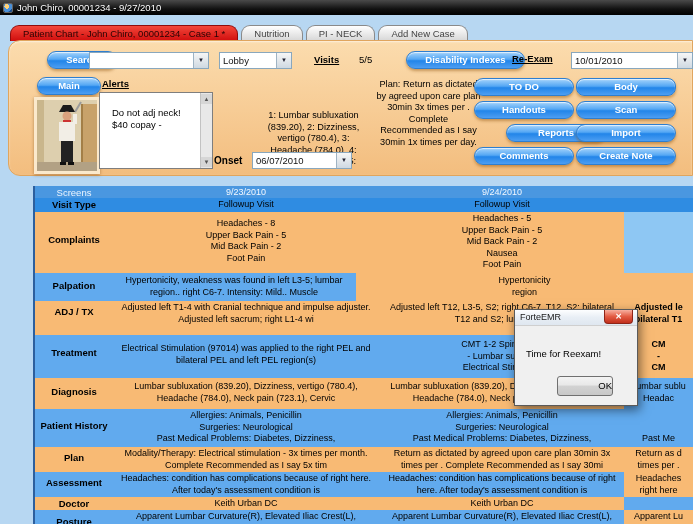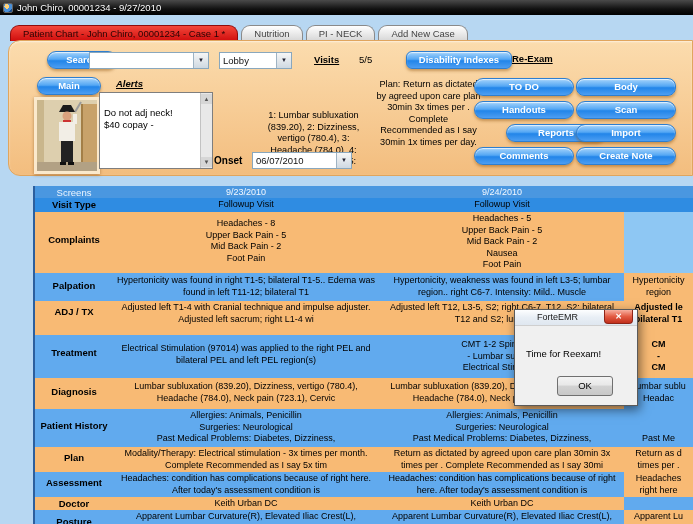--- a/index.html
+++ b/index.html
@@ -35,21 +35,21 @@
   .combo .dd { position:absolute; right:0; top:0; bottom:0; width:15px; text-align:center;
     background:linear-gradient(#f6f6f6,#cfd9e2); border-left:1px solid #9fb3c3;
     font-size:6px; line-height:15px; color:#223; }
   .ulabel { position:absolute; font-size:9.5px; font-weight:bold; color:#000;
     text-decoration:underline; }
   .plain { position:absolute; font-size:9.5px; color:#000; }
   .txtblock { position:absolute; font-size:9.2px; line-height:11.5px; color:#000;
     text-align:center; white-space:pre-line; }
   .alerts { position:absolute; left:90px; top:51px; width:114px; height:77px;
     background:#fff; border:1px solid #7e7e7e; font-size:9.5px; line-height:12px;
-    padding:2px 14px 2px 4px; white-space:pre-line; cursor:text; }
+    padding:2px 14px 2px 12px; white-space:pre-line; cursor:text; }
   .alerts .sb { position:absolute; right:0; top:0; bottom:0; width:12px; background:#e8e8e8;
     border-left:1px solid #c2c2c2; font-size:6px; color:#555; text-align:center; cursor:pointer; }
   .alerts .sb .up { position:absolute; top:1px; left:0; right:0; height:10px; background:#d6d6d6; line-height:10px; }
   .alerts .sb .dn { position:absolute; bottom:1px; left:0; right:0; height:10px; background:#d6d6d6; line-height:10px; }
   .photo { position:absolute; left:25px; top:56px; width:66px; height:77px;
     border:3px solid #fbe9cc; box-shadow:0 1px 3px rgba(120,70,20,.5); cursor:pointer; }
 
   
   .grid { position:absolute; left:33px; top:186px; width:660px; border-left:2px solid #2c5f9e; }
   .grow { display:flex; width:100%; }
@@ -62,29 +62,29 @@
   .vt   { background:#2f8ce2; }
   .b    { background:#61aaee; }
   .o    { background:#f8ba74; }
   .bl   { background:#8ec7f3; }
   .bold { font-weight:bold; }
 
   
   .dialog { position:absolute; left:514px; top:309px; width:124px; height:97px;
     background:#f0f0f0; border:1px solid #5a5a5a; box-shadow:2px 4px 10px rgba(0,0,0,.5); z-index:50; }
   .dialog .dtitle { height:16px; background:linear-gradient(#fdfeff,#e8eef5 50%,#dfe7f0);
-    border-bottom:1px solid #cfcfcf; font-size:9px; color:#1a1a1a; line-height:15px; padding-left:22px; }
+    border-bottom:1px solid #cfcfcf; font-size:9px; color:#1a1a1a; line-height:15px; padding-left:5px; }
   .dialog .close { position:absolute; top:0px; right:4px; width:29px; height:14px;
     background:linear-gradient(#f7b0a0,#e35b43 50%,#c22f1b); border:1px solid #8e2417;
     border-top:none; border-radius:0 0 4px 4px; color:#fff; font-size:8px; line-height:13px;
     text-align:center; font-weight:bold; cursor:pointer; }
   .dialog .msg { position:absolute; left:11px; top:38px; font-size:9.5px; color:#000; }
   .dialog .okbtn { position:absolute; left:42px; top:66px; width:56px; height:20px;
     background:linear-gradient(#f4f4f4,#e8e8e8 45%,#d2d2d2 50%,#c8c8c8);
-    border:1px solid #707070; border-radius:3px; font-size:9.5px; text-align:center;
+    border:1px solid #707070; border-radius:3px; font-size:9.5px; text-align:right;
     line-height:18px; color:#000; cursor:pointer; }
 </style>
 </head>
 <body>
 
 <div class="titlebar">
   <span class="app-ico"></span>
   <span class="titletext">John Chiro, 00001234 - 9/27/2010</span>
 </div>
 
@@ -105,24 +105,28 @@
   </div>
 
   <div class="combo" style="left:210px;top:11px;width:73px;">
     <span>Lobby</span>
     <span class="dd">▼</span>
   </div>
 
   <div class="ulabel" style="left:305px;top:13px;">Visits</div>
   <div class="plain" style="left:350px;top:13px;">5/5</div>
 
-  <div class="pill" style="left:397px;top:10px;width:106px;border-radius:6px;">Disability Indexes</div>
+  <div class="pill" style="left:397px;top:10px;width:119px;">Disability Indexes</div>
 
   <div class="ulabel" style="left:503px;top:12px;">Re-Exam</div>
 
+  <div class="combo" style="left:562px;top:11px;width:122px;">
+    <span>10/01/2010</span>
+    <span class="dd">▼</span>
+  </div>
 
   <div class="pill" style="left:28px;top:36px;width:64px;">Main</div>
 
   <div class="photo">
     <svg width="60" height="71" viewBox="0 0 60 71">
       <rect x="0" y="0" width="60" height="71" fill="#ddcfae"></rect>
       <rect x="0" y="0" width="7" height="71" fill="#c9b68c"></rect>
       <rect x="44" y="4" width="16" height="60" fill="#c8a26a"></rect>
       <rect x="44" y="4" width="2" height="60" fill="#a37f47"></rect>
       <rect x="0" y="62" width="60" height="9" fill="#b2a184"></rect>
@@ -131,21 +135,21 @@
       <circle cx="30" cy="16" r="4.5" fill="#d9a17e"></circle>
       <rect x="26" y="20" width="8" height="3" fill="#c33"></rect>
       <rect x="22" y="22" width="16" height="19" fill="#f2eee6"></rect>
       <rect x="36" y="14" width="4" height="10" fill="#f2eee6"></rect>
       <rect x="24" y="41" width="12" height="21" fill="#222"></rect>
       <rect x="23" y="62" width="6" height="3" fill="#111"></rect>
       <rect x="31" y="62" width="6" height="3" fill="#111"></rect>
     </svg>
   </div>
 
-  <div class="ulabel" style="left:107px;top:37px;font-style:italic;">Alerts</div>
+  <div class="ulabel" style="left:93px;top:37px;">Alerts</div>
   <div class="alerts">
     <span>Do not adj neck!
 $40 copay -</span>
     <span class="sb">
       <span class="up">▲</span>
       <span class="dn">▼</span>
     </span>
   </div>
 
   <div class="txtblock" style="left:212px;top:38px;width:185px;margin-top:31px;">1: Lumbar subluxation
@@ -203,21 +207,20 @@
     <div class="cell o c2">Headaches - 5
 Upper Back Pain - 5
 Mid Back Pain - 2
 Nausea
 Foot Pain</div>
     <div class="cell bl c3"></div>
   </div>
 
   <div class="grow" style="height:28px;">
     <div class="cell lblc b c0" style="padding-top:7px;">Palpation</div>
-    <div class="cell b c1" style="padding-top:2px;">Hypertonicity was found in right T1-5; bilateral T1-5.. Edema was found in left T11-12; bilateral T1</div>
     <div class="cell b c2" style="padding-top:2px;">Hypertonicity, weakness was found in left L3-5; lumbar region.. right C6-7. Intensity: Mild.. Muscle</div>
     <div class="cell o c3" style="padding-top:2px;">Hypertonicity
 region</div>
   </div>
 
   <div class="grow" style="height:34px;">
     <div class="cell lblc o c0" style="padding-top:5px;">ADJ / TX</div>
     <div class="cell o c1">Adjusted left T1-4 with Cranial technique and impulse adjuster.  Adjusted left sacrum; right L1-4 wi</div>
     <div class="cell o c2">Adjusted left T12, L3-5, S2; right C6-7, T12, S2; bilateral T12 and S2; lumbar reg</div>
     <div class="cell o c3 bold">Adjusted le

